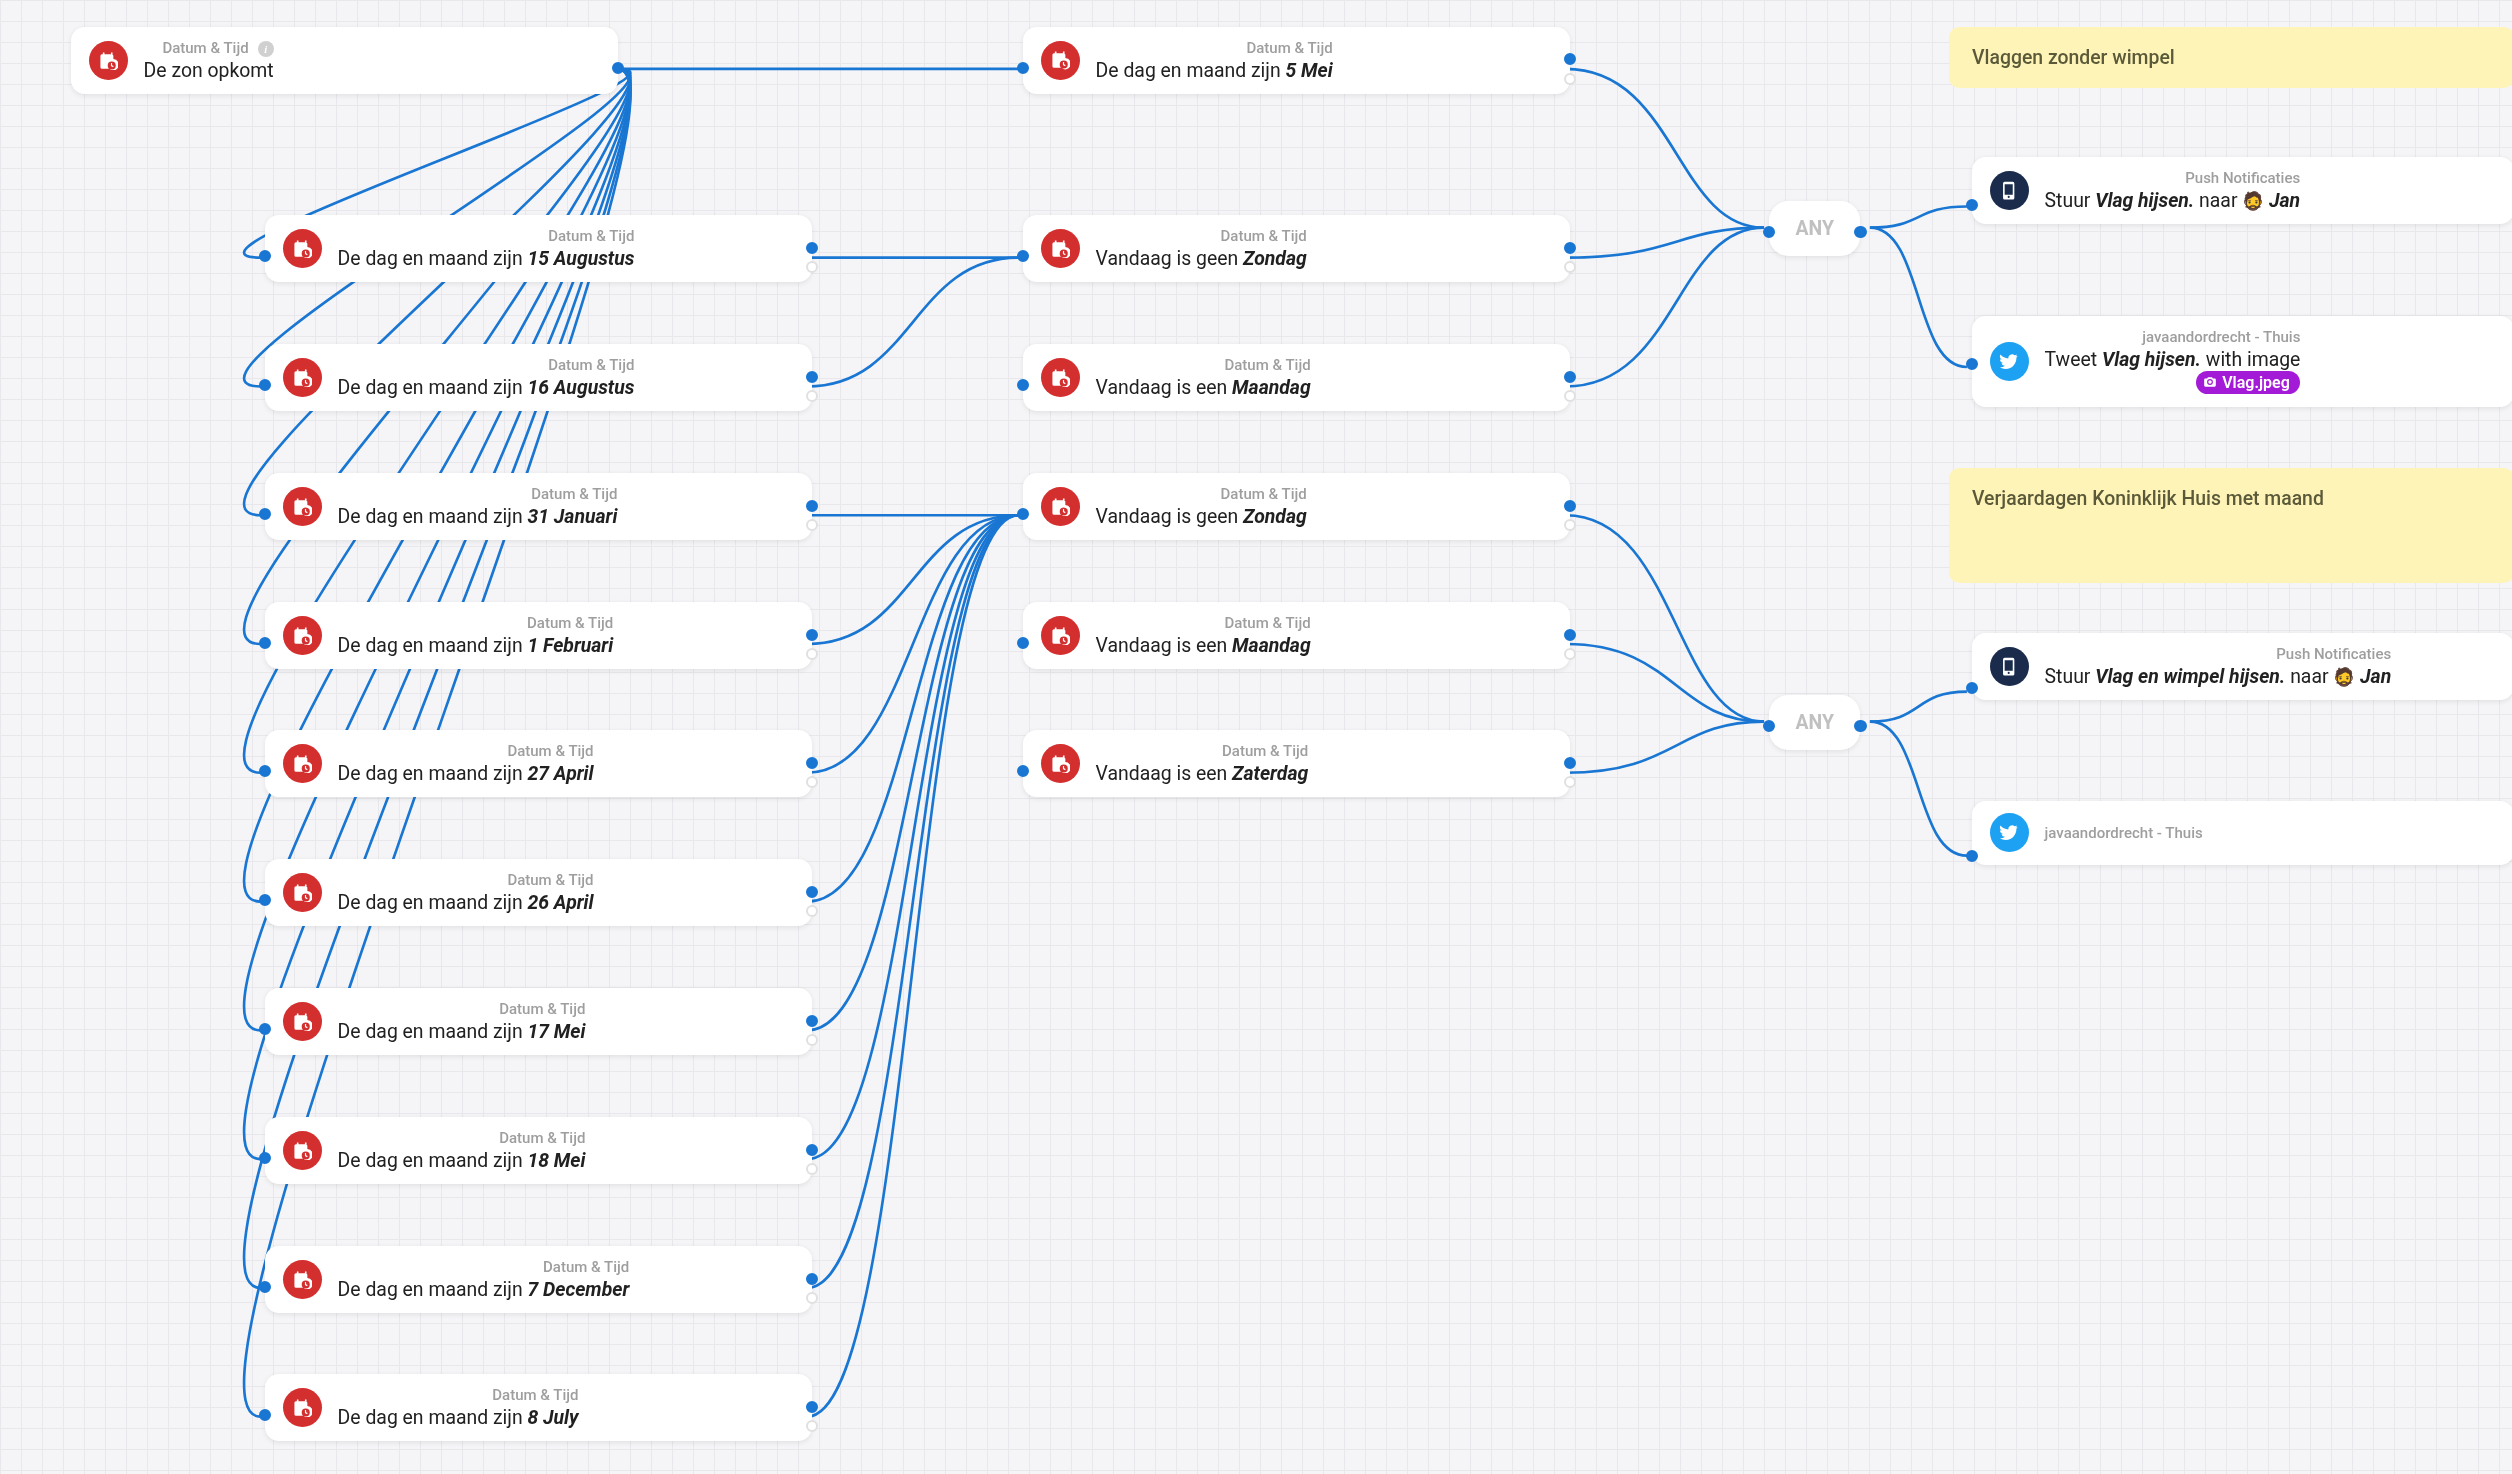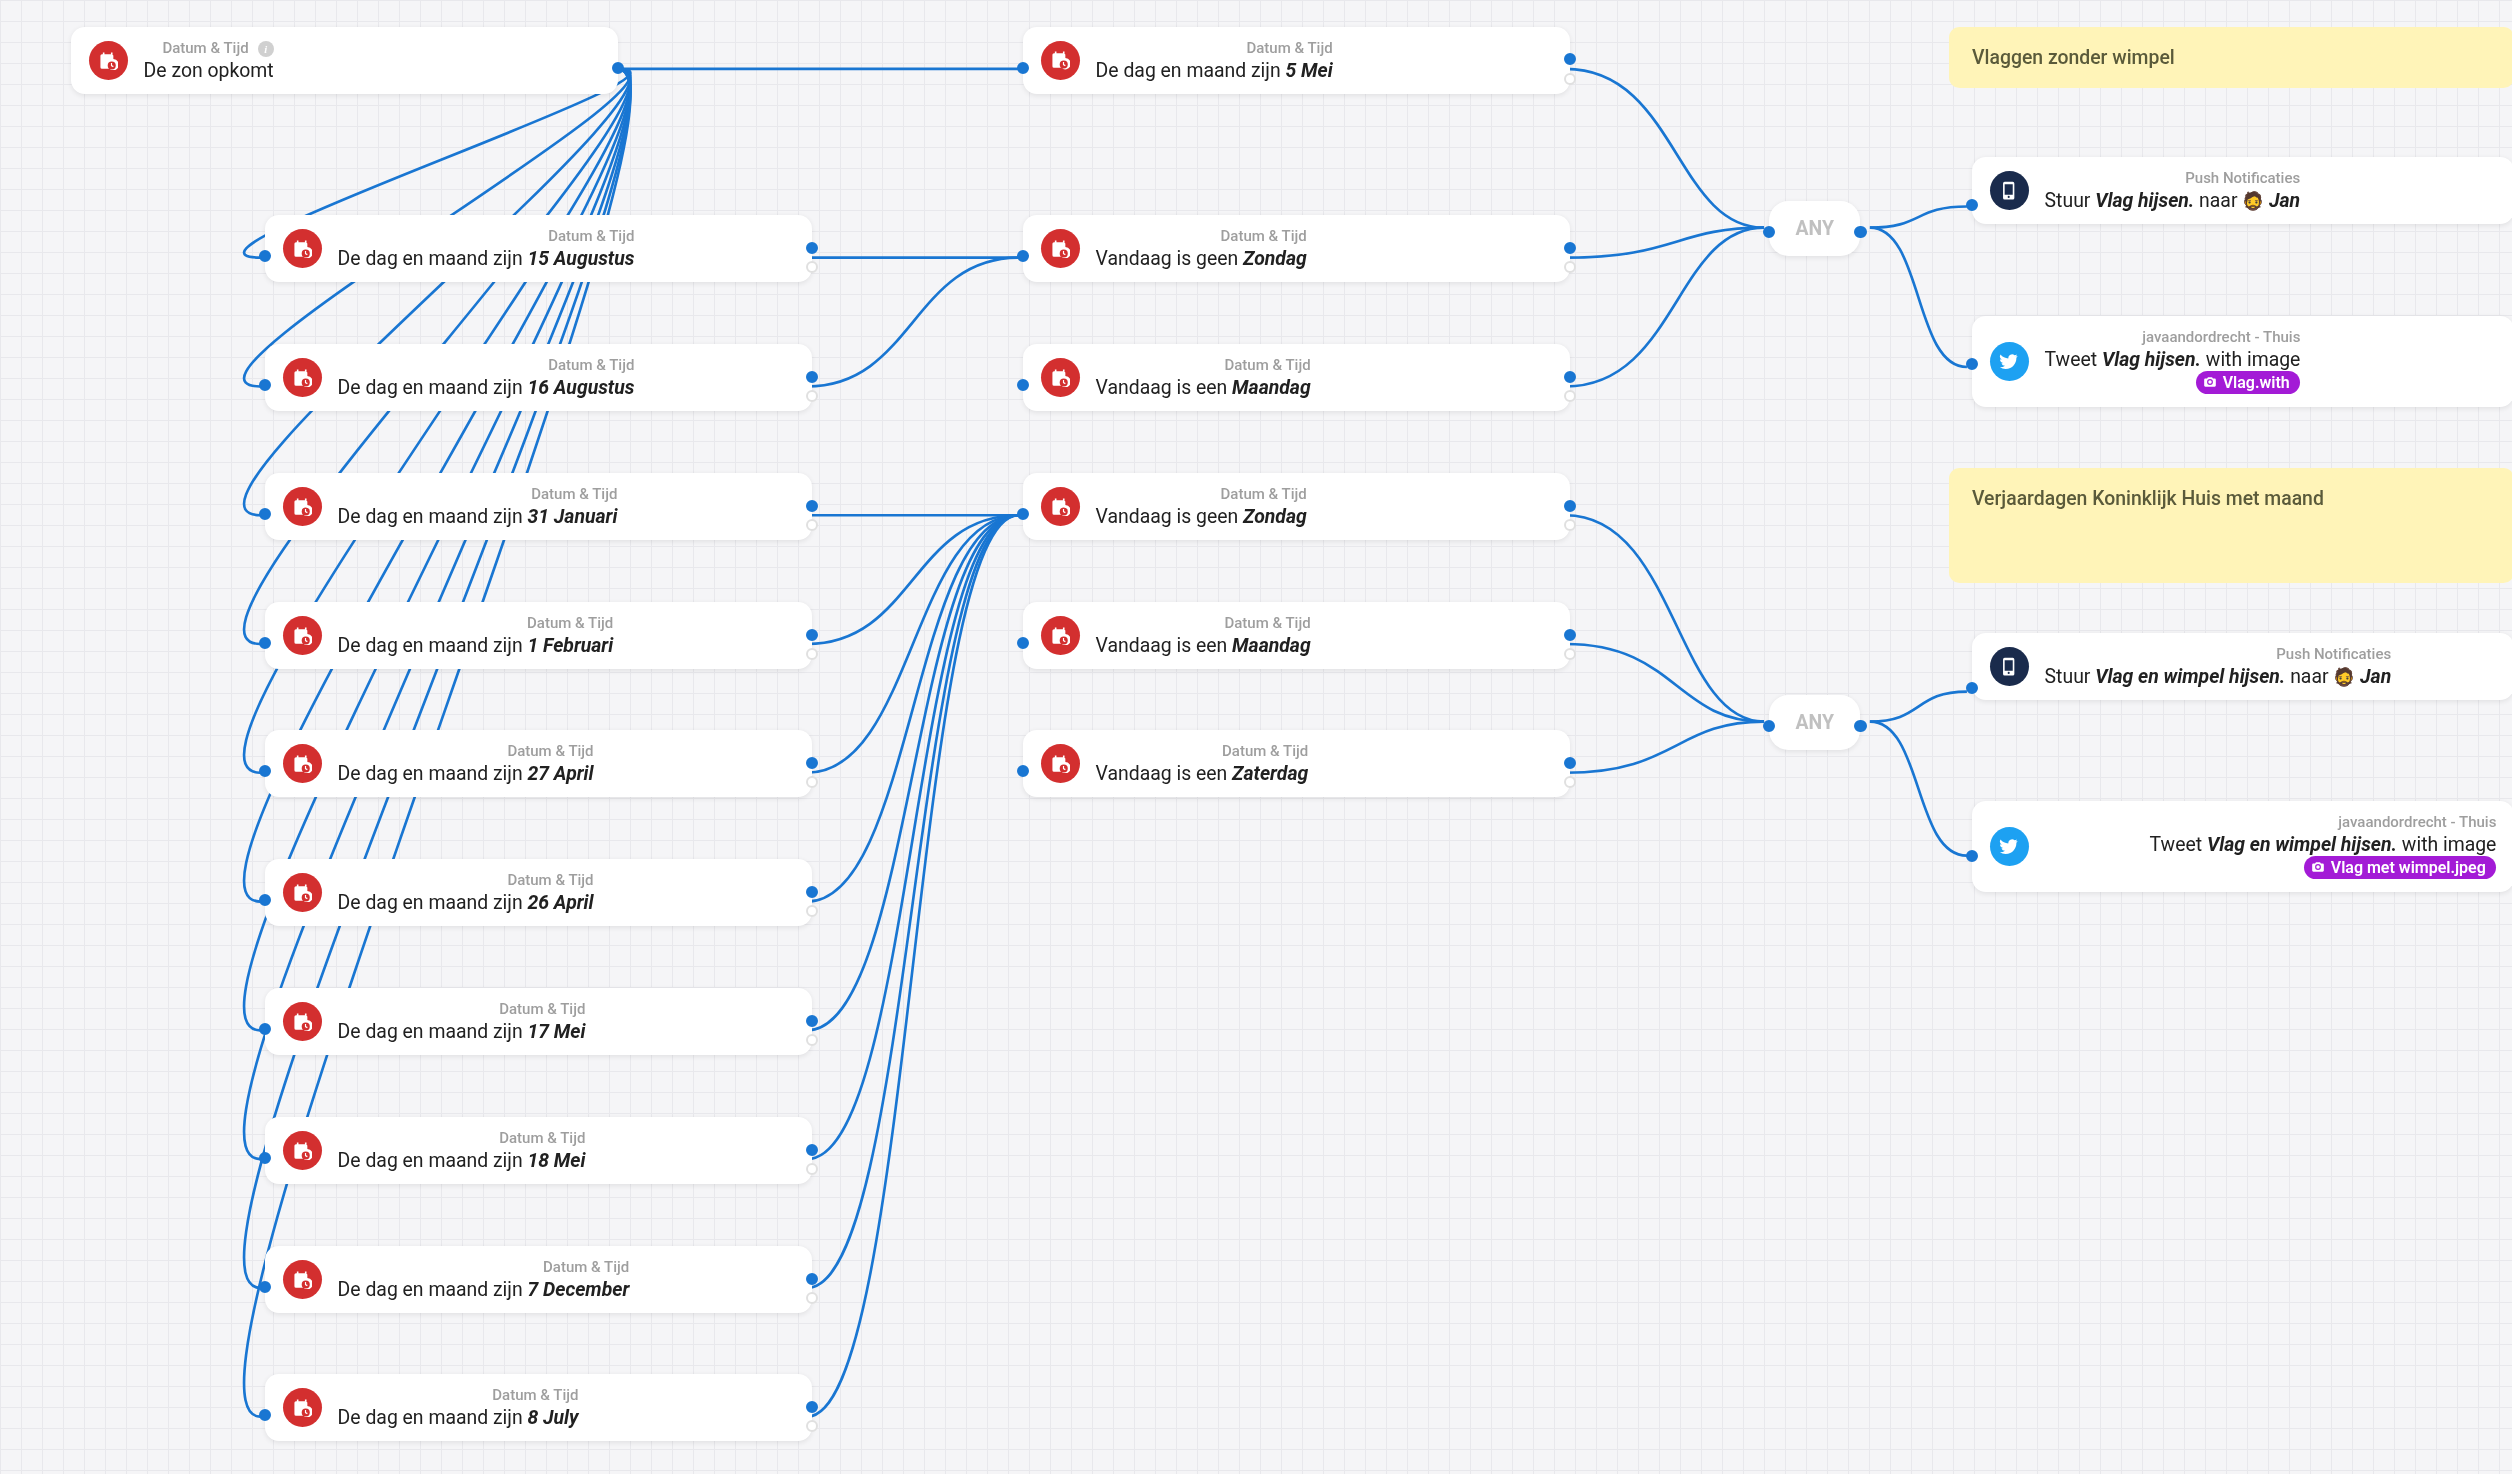--- a/index.html
+++ b/index.html
@@ -414,21 +414,21 @@
     <svg class="icon-svg" viewBox="0 0 24 24">
         <path d="M23 4.9a9.4 9.4 0 0 1-2.7.7 4.7 4.7 0 0 0 2-2.6 9.3 9.3 0 0 1-3 1.1A4.7 4.7 0 0 0 11.5 8a13.3 13.3 0 0 1-9.6-4.9 4.7 4.7 0 0 0 1.5 6.3A4.6 4.6 0 0 1 1.3 9v.1a4.7 4.7 0 0 0 3.8 4.6 4.7 4.7 0 0 1-2.1.1 4.7 4.7 0 0 0 4.4 3.3A9.4 9.4 0 0 1 1 19a13.2 13.2 0 0 0 7.2 2.1c8.6 0 13.3-7.1 13.3-13.3v-.6A9.5 9.5 0 0 0 23 4.9z"></path>
       </svg>
   </div>
   <div class="txt">
     <span class="cat">javaandordrecht - Thuis</span>
     <span class="desc"><span>Tweet </span><b>Vlag hijsen.</b><span> with image </span><br><span class="attach">
           <svg viewBox="0 0 24 24">
             <path d="M12 15a3 3 0 1 0-3-3 3 3 0 0 0 3 3zm8-9h-3l-1.5-2h-7L7 6H4a2 2 0 0 0-2 2v10a2 2 0 0 0 2 2h16a2 2 0 0 0 2-2V8a2 2 0 0 0-2-2zm-8 11a5 5 0 1 1 5-5 5 5 0 0 1-5 5z"></path>
           </svg>
-          <span>Vlag.with</span>
+          <span>Vlag.jpeg</span>
         </span></span>
   </div>
   <span class="port active" style="left:-6.2px; top:42px;"></span>
 </div>
 
 <div class="card" style="left:1972px; top:633px; width:542px;">
   <div class="icon-circ icon-navy">
     <svg class="icon-svg" viewBox="0 0 24 24">
         <path d="M17 1H7a2 2 0 0 0-2 2v18a2 2 0 0 0 2 2h10a2 2 0 0 0 2-2V3a2 2 0 0 0-2-2zm-5 20a1.3 1.3 0 1 1 1.3-1.3A1.3 1.3 0 0 1 12 21zm5-4H7V4h10z"></path>
       </svg>
@@ -441,22 +441,16 @@
 </div>
 
 <div class="card" style="left:1972px; top:801px; width:542px;">
   <div class="icon-circ icon-blue">
     <svg class="icon-svg" viewBox="0 0 24 24">
         <path d="M23 4.9a9.4 9.4 0 0 1-2.7.7 4.7 4.7 0 0 0 2-2.6 9.3 9.3 0 0 1-3 1.1A4.7 4.7 0 0 0 11.5 8a13.3 13.3 0 0 1-9.6-4.9 4.7 4.7 0 0 0 1.5 6.3A4.6 4.6 0 0 1 1.3 9v.1a4.7 4.7 0 0 0 3.8 4.6 4.7 4.7 0 0 1-2.1.1 4.7 4.7 0 0 0 4.4 3.3A9.4 9.4 0 0 1 1 19a13.2 13.2 0 0 0 7.2 2.1c8.6 0 13.3-7.1 13.3-13.3v-.6A9.5 9.5 0 0 0 23 4.9z"></path>
       </svg>
   </div>
   <div class="txt">
     <span class="cat">javaandordrecht - Thuis</span>
-    <span class="desc"><span>Tweet </span><b>Vlag en wimpel hijsen.</b><span> with image </span><span class="attach">
-          <svg viewBox="0 0 24 24">
-            <path d="M12 15a3 3 0 1 0-3-3 3 3 0 0 0 3 3zm8-9h-3l-1.5-2h-7L7 6H4a2 2 0 0 0-2 2v10a2 2 0 0 0 2 2h16a2 2 0 0 0 2-2V8a2 2 0 0 0-2-2zm-8 11a5 5 0 1 1 5-5 5 5 0 0 1-5 5z"></path>
-          </svg>
-          <span>Vlag met wimpel.jpeg</span>
-        </span></span>
   </div>
   <span class="port active" style="left:-6.2px; top:49px;"></span>
 </div>
 
 
 </body></html>

